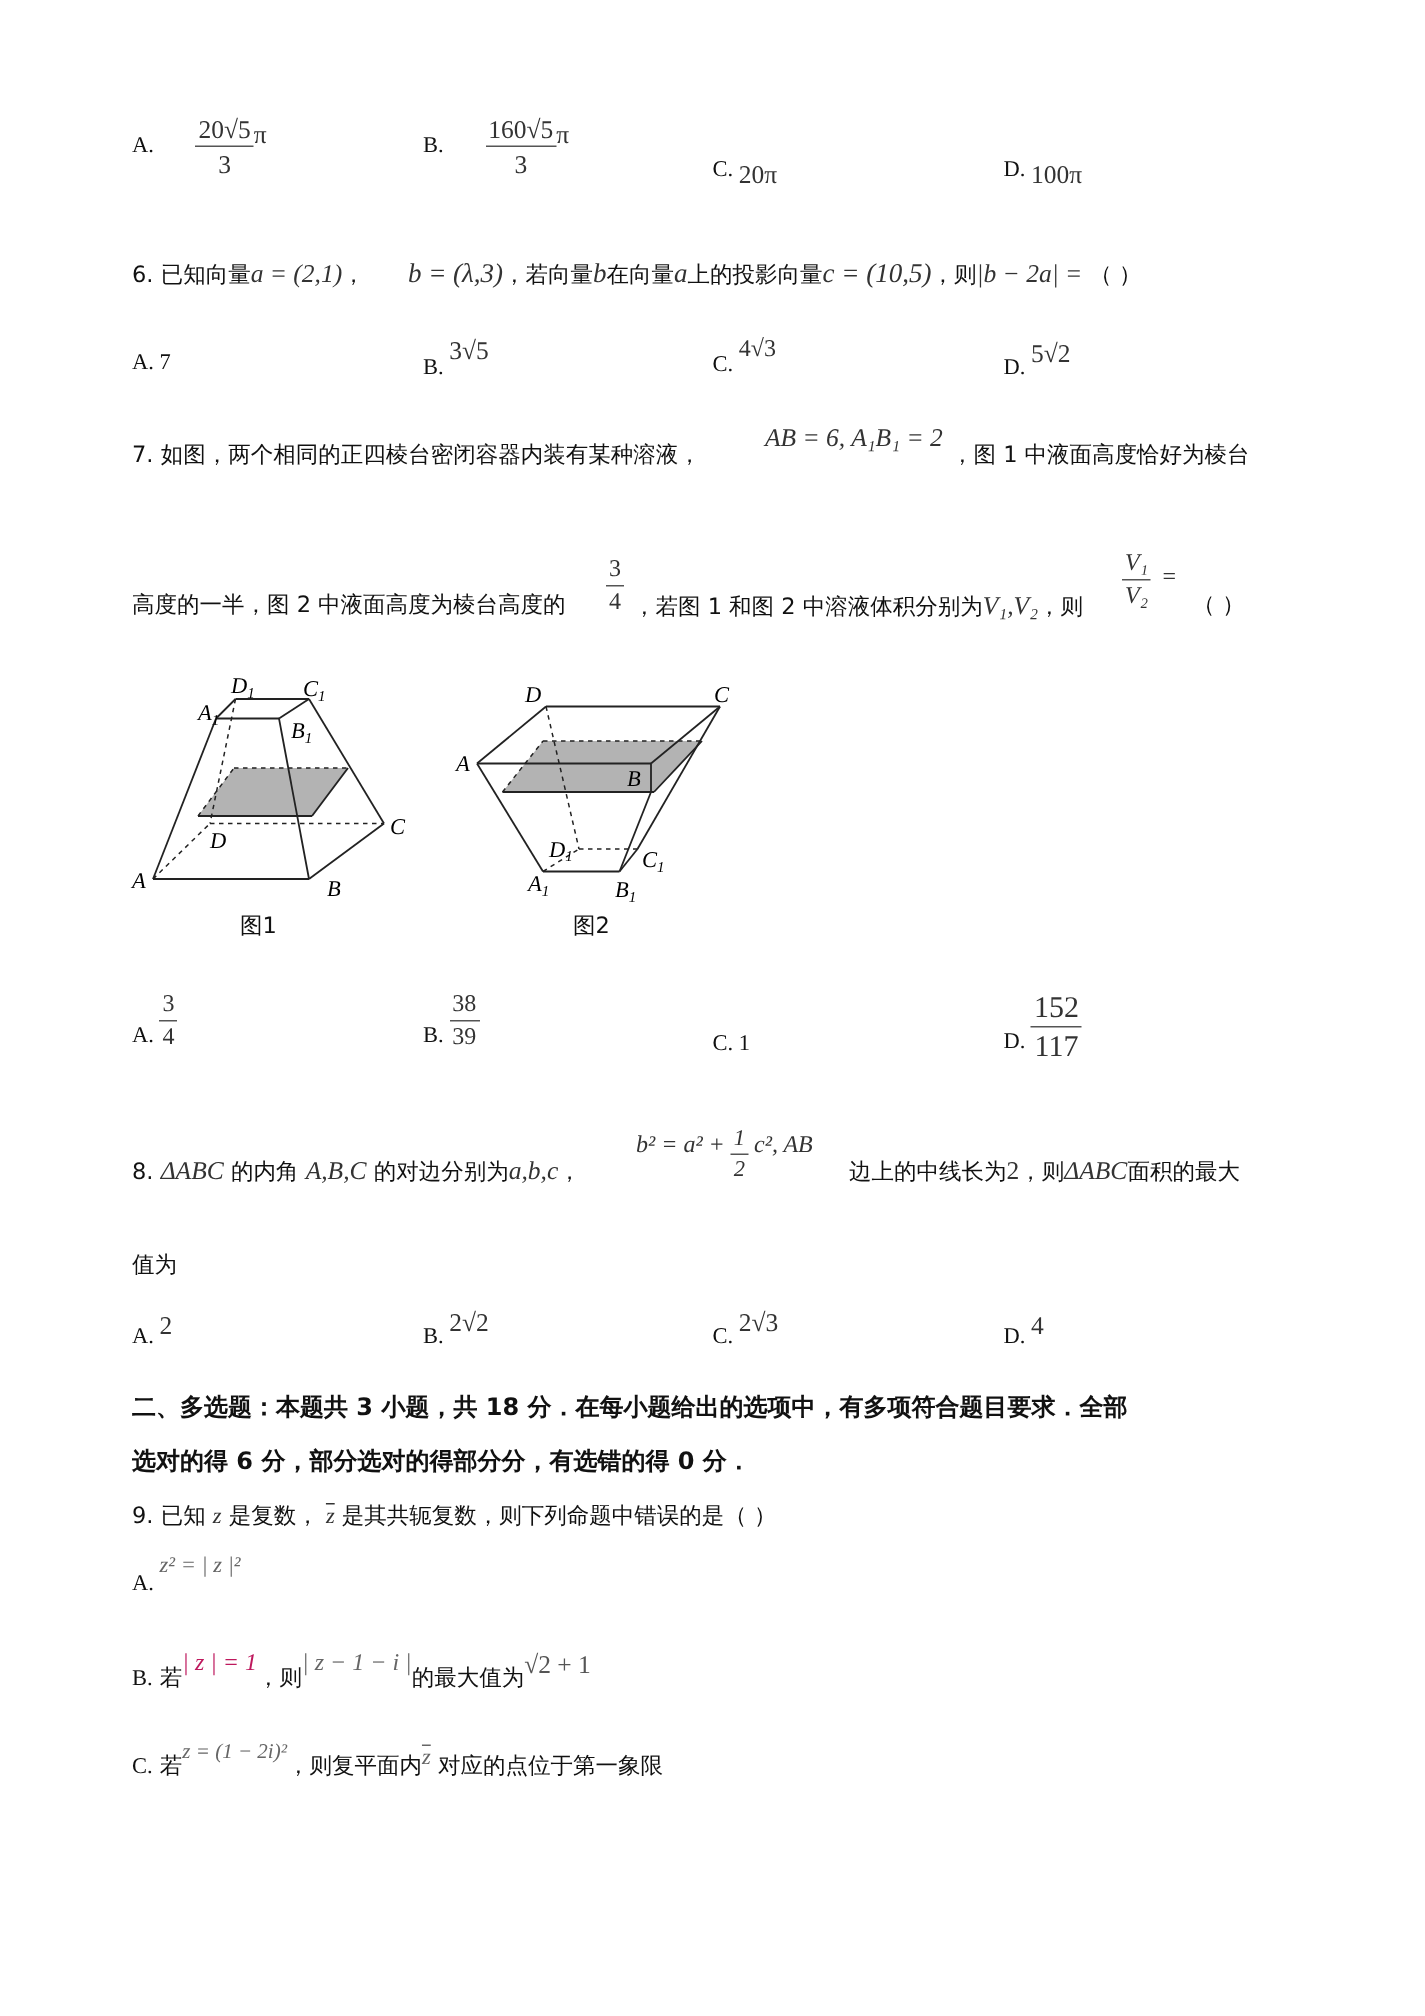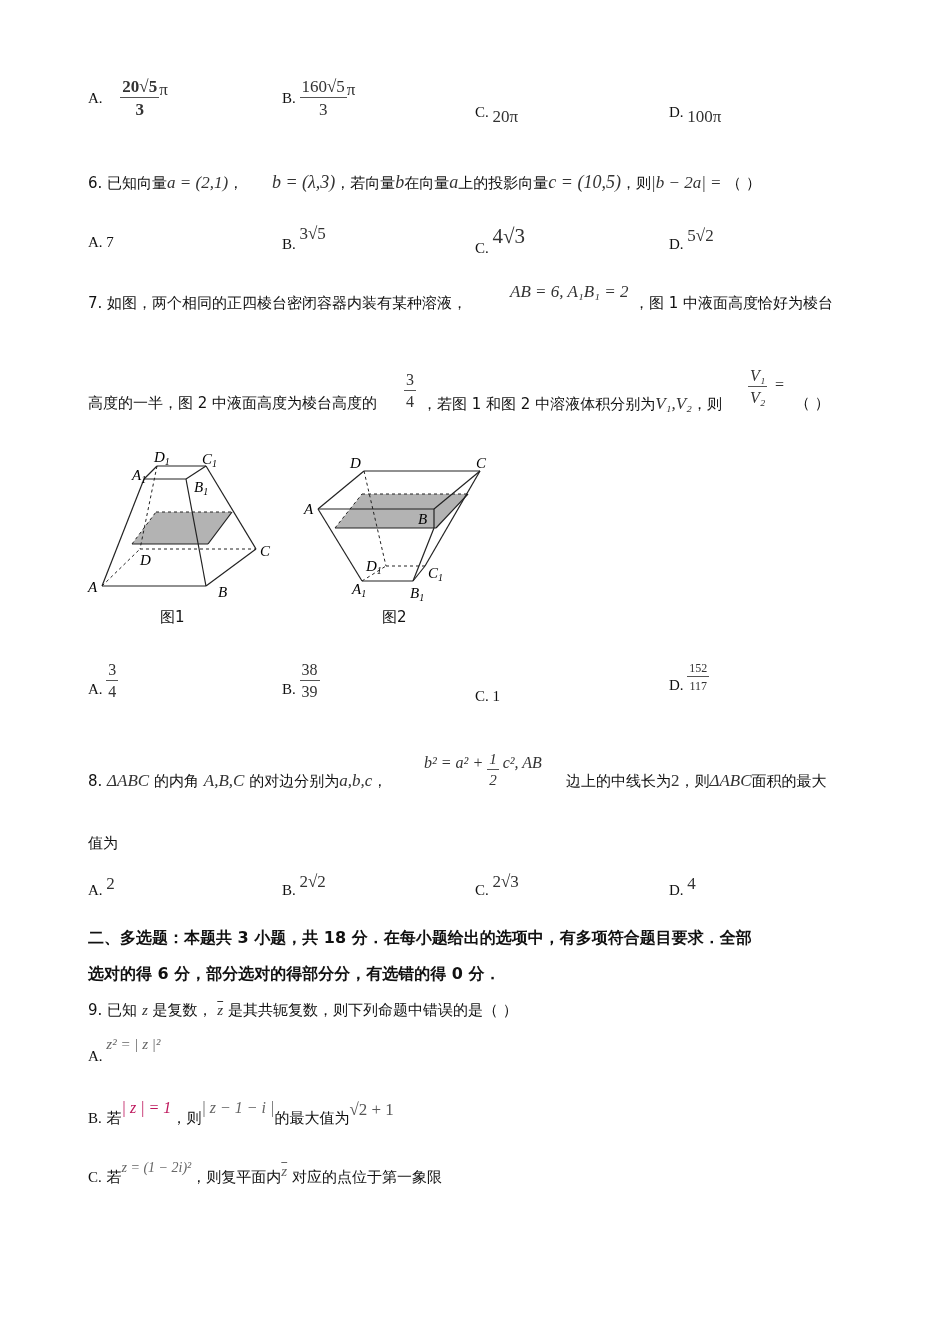--- a/index.html
+++ b/index.html
@@ -14,28 +14,28 @@
   .frac .num { padding: 0 2px 2px; border-bottom: 1px solid #555; }
   .frac .den { padding-top: 3px; }
   .bold { font-weight: bold; }
   svg text { font-family: "Liberation Serif", "DejaVu Serif", serif; font-style: italic; }
 </style>
 </head>
 <body>
 
 <div class="abs opt" style="left:88px;top:78px;">
   <span style="vertical-align:middle;">A.</span>
-  <span class="frac mu" style="font-size:17px;margin-left:14px;font-weight:bold;">
+  <span class="frac mu" style="font-size:17px;margin-left:24px;">
     <span class="num">20√5</span>
     <span class="den">3</span>
   </span><span class="mu" style="vertical-align:6px;font-size:17px;">π</span>
 </div>
 <div class="abs opt" style="left:282px;top:78px;">
   <span style="vertical-align:middle;">B.</span>
-  <span class="frac mu" style="font-size:17px;margin-left:0;">
+  <span class="frac mu" style="font-size:17px;margin-left:24px;">
     <span class="num">160√5</span>
     <span class="den">3</span>
   </span><span class="mu" style="vertical-align:6px;font-size:17px;">π</span>
 </div>
 <div class="abs opt" style="left:475px;top:102px;">
   <span>C.</span>
   <span class="mu" style="font-size:17px;position:relative;top:5px;">20π</span>
 </div>
 <div class="abs opt" style="left:669px;top:102px;">
   <span>D.</span>
@@ -43,21 +43,21 @@
 </div>
 
 <div class="abs cn" style="left:88px;top:172px;">
   <span>6.</span>
   <span>已知向量</span><span class="m" style="font-size:17px;">a = (2,1)</span><span>，</span>
   <span class="m" style="font-size:18px;margin-left:24px;">b = (λ,3)</span><span>，若向量</span><span class="m" style="font-size:18px;">b</span><span>在向量</span><span class="m" style="font-size:18px;">a</span><span>上的投影向量</span><span class="m" style="font-size:18px;">c = (10,5)</span><span>，则</span><span class="m" style="font-size:17px;">|b − 2a| =</span>
   <span>（   ）</span>
 </div>
 <div class="abs opt" style="left:88px;top:234px;"><span>A.</span> <span>7</span></div>
 <div class="abs opt" style="left:282px;top:234px;"><span>B.</span> <span class="mu" style="font-size:17px;position:relative;top:-10px;">3√5</span></div>
-<div class="abs opt" style="left:475px;top:234px;"><span>C.</span> <span class="mu" style="font-size:21px;position:relative;top:-10px;">4√3</span></div>
+<div class="abs opt" style="left:475px;top:234px;"><span>C.</span> <span class="mu" style="font-size:16px;position:relative;top:-10px;">4√3</span></div>
 <div class="abs opt" style="left:669px;top:234px;"><span>D.</span> <span class="mu" style="font-size:17px;position:relative;top:-8px;">5√2</span></div>
 
 <div class="abs cn" style="left:88px;top:294px;">
   <span>7.</span>
   <span>如图，两个相同的正四棱台密闭容器内装有某种溶液，</span>
 </div>
 <div class="abs m" style="left:510px;top:282px;font-size:17px;white-space:nowrap;">AB = 6, A₁B₁ = 2</div>
 <div class="abs cn" style="left:634px;top:294px;">，图 1 中液面高度恰好为棱台</div>
 
 <div class="abs cn" style="left:88px;top:394px;">
@@ -160,21 +160,21 @@
   <span class="frac mu" style="font-size:16px;">
     <span class="num">38</span>
     <span class="den">39</span>
   </span>
 </div>
 <div class="abs opt" style="left:475px;top:688px;">
   <span>C.</span> <span>1</span>
 </div>
 <div class="abs opt" style="left:669px;top:662px;">
   <span style="vertical-align:-10px;">D.</span>
-  <span class="frac mu" style="font-size:12px;">
+  <span class="frac mu" style="font-size:20px;">
     <span class="num">152</span>
     <span class="den">117</span>
   </span>
 </div>
 
 <div class="abs cn" style="left:88px;top:771px;">
   <span>8.</span>
   <span class="m" style="font-size:17px;">ΔABC</span>
   <span>的内角</span>
   <span class="m" style="font-size:17px;">A,B,C</span>

